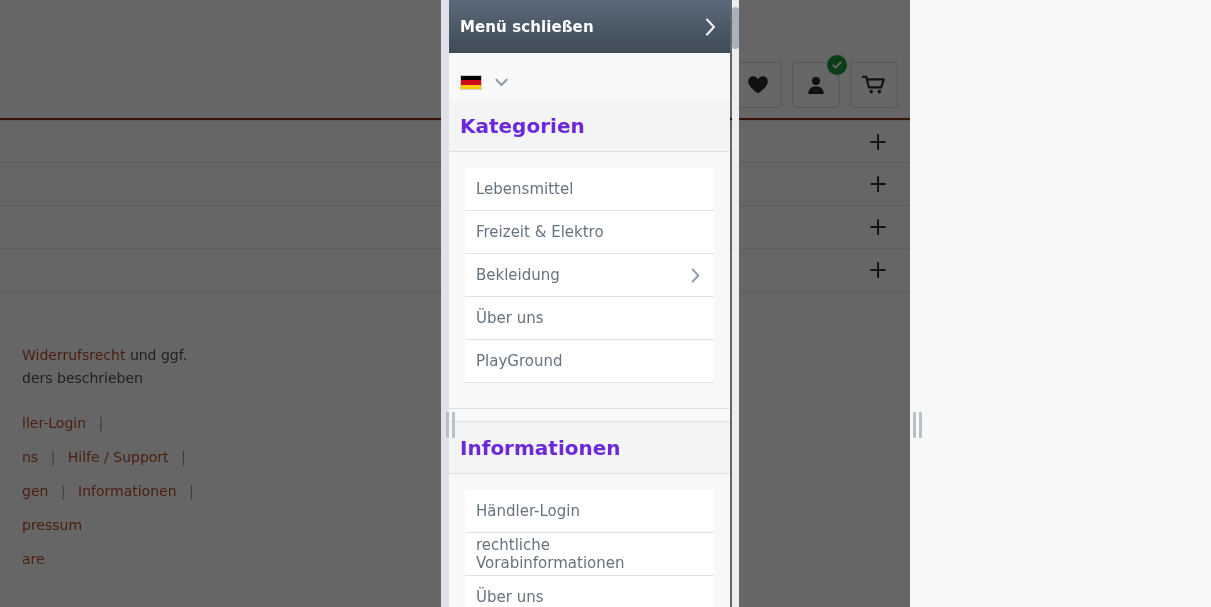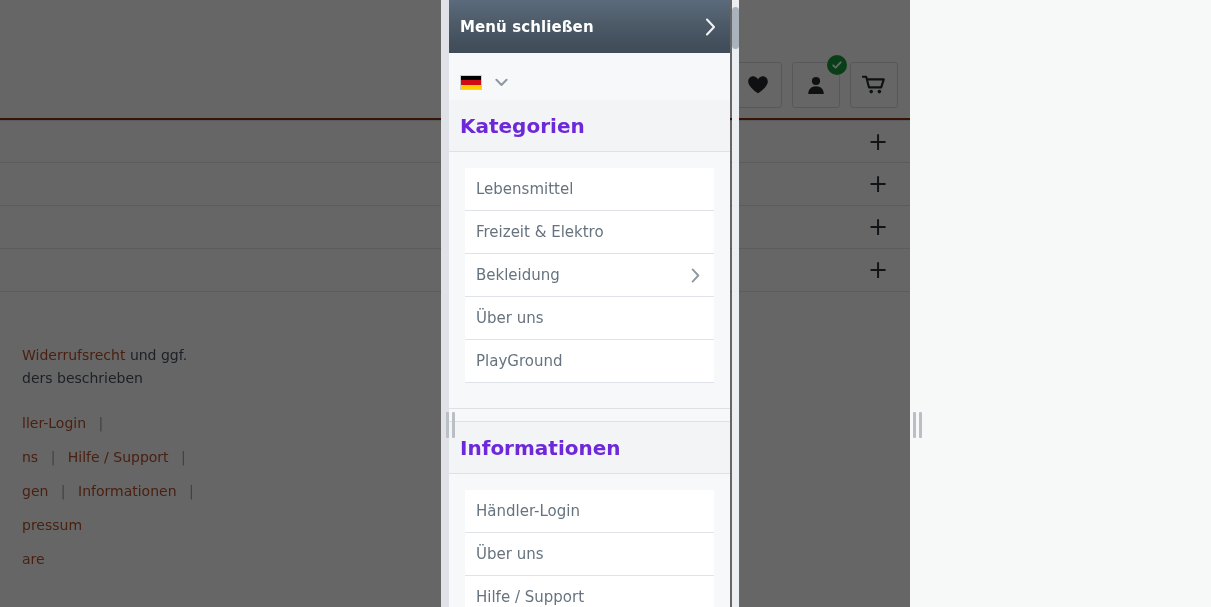--- a/index.html
+++ b/index.html
@@ -423,20 +423,23 @@
   </ul>
 
   <div class="oc-gap"></div>
 
   <div class="oc-section-title second">Informationen</div>
   <ul class="oc-list">
     <li class="oc-item">
       <span class="oc-item-label">Händler-Login</span>
     </li>
     <li class="oc-item">
+      <span class="oc-item-label">rechtliche Vorabinformationen</span>
+    </li>
+    <li class="oc-item">
       <span class="oc-item-label">Über uns</span>
     </li>
     <li class="oc-item">
       <span class="oc-item-label">Hilfe / Support</span>
     </li>
   </ul>
 
 </div>
 
 <div class="oc-scrollbar-track"></div>

